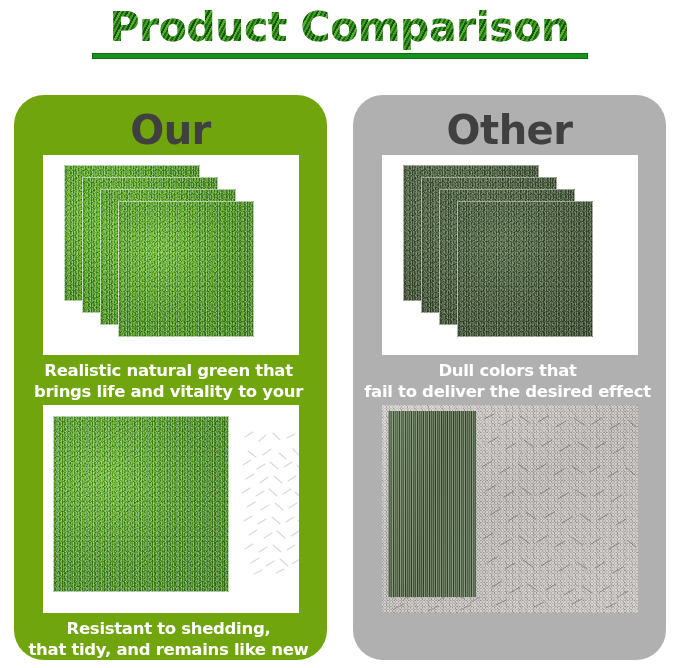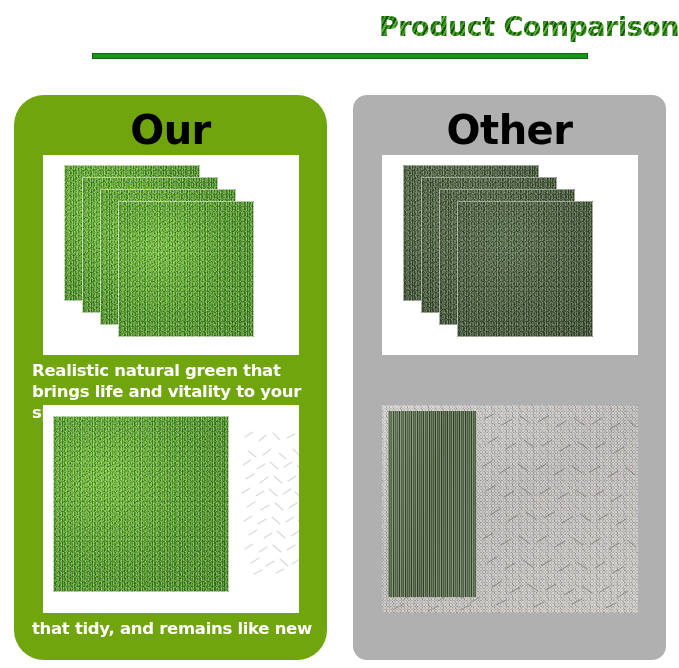--- a/index.html
+++ b/index.html
@@ -21,23 +21,23 @@
   .title-wrap {
     position: absolute;
     left: 0; top: 0;
     width: 679px;
     height: 80px;
   }
   .title-text {
     position: absolute;
     left: 0; top: 2px;
     width: 679px;
-    text-align: right;
+    text-align: center;
     font-family: "DejaVu Sans", sans-serif;
-    font-size: 27px;
+    font-size: 41px;
     font-weight: bold;
     letter-spacing: -0.5px;
     line-height: 50px;
     color: #2d7a1e;
     background-image:
       radial-gradient(ellipse 5px 2px at 12% 22%, rgba(255,255,255,.55) 0 60%, transparent 61%),
       radial-gradient(ellipse 4px 2px at 38% 62%, rgba(255,255,255,.45) 0 60%, transparent 61%),
       radial-gradient(ellipse 6px 2px at 66% 33%, rgba(255,255,255,.40) 0 60%, transparent 61%),
       radial-gradient(ellipse 4px 2px at 86% 74%, rgba(255,255,255,.50) 0 60%, transparent 61%),
       repeating-linear-gradient(118deg, #1f6b12 0 2px, #3f9b22 2px 4px, #12540c 4px 6px, #57b12e 6px 8px),
@@ -62,51 +62,51 @@
   
   .panel {
     position: absolute;
     top: 95px;
     width: 313px;
     height: 565px;
     border-radius: 30px;
     box-sizing: border-box;
   }
   .panel-our   { left: 14px;  background: #71a50e; }
-  .panel-other { left: 353px; background: #b0b0b0; border-radius: 14px; }
+  .panel-other { left: 353px; background: #b0b0b0; }
 
   .panel-heading {
     position: absolute;
     left: 0;
     top: 12px;
     width: 100%;
     text-align: center;
     font-family: "DejaVu Sans", sans-serif;
     font-size: 40px;
     font-weight: bold;
-    color: #000000;
+    color: #404040;
     letter-spacing: -0.5px;
     line-height: 46px;
   }
 
   
   .frame {
     position: absolute;
     background: #ffffff;
     overflow: hidden;
   }
   .frame-top    { left: 29px; top: 60px;  width: 256px; height: 200px; }
   .frame-bottom { left: 29px; top: 310px; width: 256px; height: 208px; }
 
   
   .caption {
     position: absolute;
-    left: 18px;
+    left: 4px;
     width: 301px;
-    text-align: left;
+    text-align: center;
     color: #ffffff;
     font-family: "DejaVu Sans", sans-serif;
     font-size: 16.5px;
     font-weight: bold;
     line-height: 21px;
     letter-spacing: -0.3px;
   }
   .caption-top    { top: 265px; }
   .caption-bottom { top: 523px; }
   .caption .ln { display: block; }
@@ -241,37 +241,42 @@
             <path d="M41 130 L49 137"></path>
           <path d="M53 135 L61 130"></path>
             <path d="M15 145 L23 141"></path>
             <path d="M37 144 L45 140"></path>
         </g>
       </svg>
     </div>
   </div>
 
   <div class="caption caption-bottom">
+    <span class="ln">Resistant to shedding,</span>
     <span class="ln">that tidy, and remains like new</span>
   </div>
 </div>
 
 <div class="panel panel-other">
 
   <div class="panel-heading">Other</div>
 
   <div class="frame frame-top">
     <div style="position:absolute;inset:0;">
       <div class="turf turf-dull stack-sq" style="left:21px; top:10px;"></div>
       <div class="turf turf-dull stack-sq" style="left:39px; top:22px;"></div>
       <div class="turf turf-dull stack-sq" style="left:57px; top:34px;"></div>
       <div class="turf turf-dull stack-sq" style="left:75px; top:46px;"></div>
     </div>
   </div>
 
+  <div class="caption caption-top">
+    <span class="ln">Dull colors that</span>
+    <span class="ln">fail to deliver the desired effect</span>
+  </div>
 
   <div class="frame frame-bottom">
     <div style="position:absolute;inset:0;overflow:hidden;">
       <div class="wood" style="left:0; top:0; width:256px; height:208px;"></div>
       <div class="wood-mat" style="left:6px; top:6px; width:88px; height:186px;"></div>
       <svg class="fibers" width="160" height="208" viewBox="0 0 160 208" style="left:96px; top:0;">
         <g stroke="#5c5a57" stroke-width="0.8" fill="none" stroke-linecap="round" opacity="0.72">
           <path d="M6 14 L16 9"></path>
             <path d="M24 20 L34 14"></path>
             <path d="M42 11 L52 18"></path>

